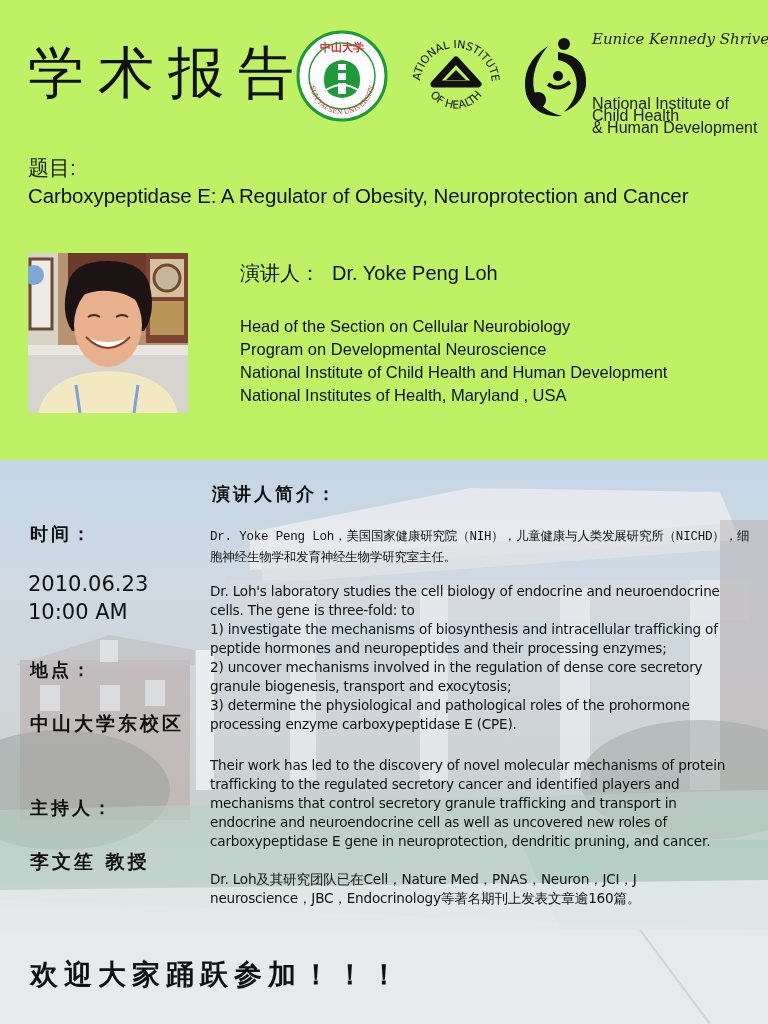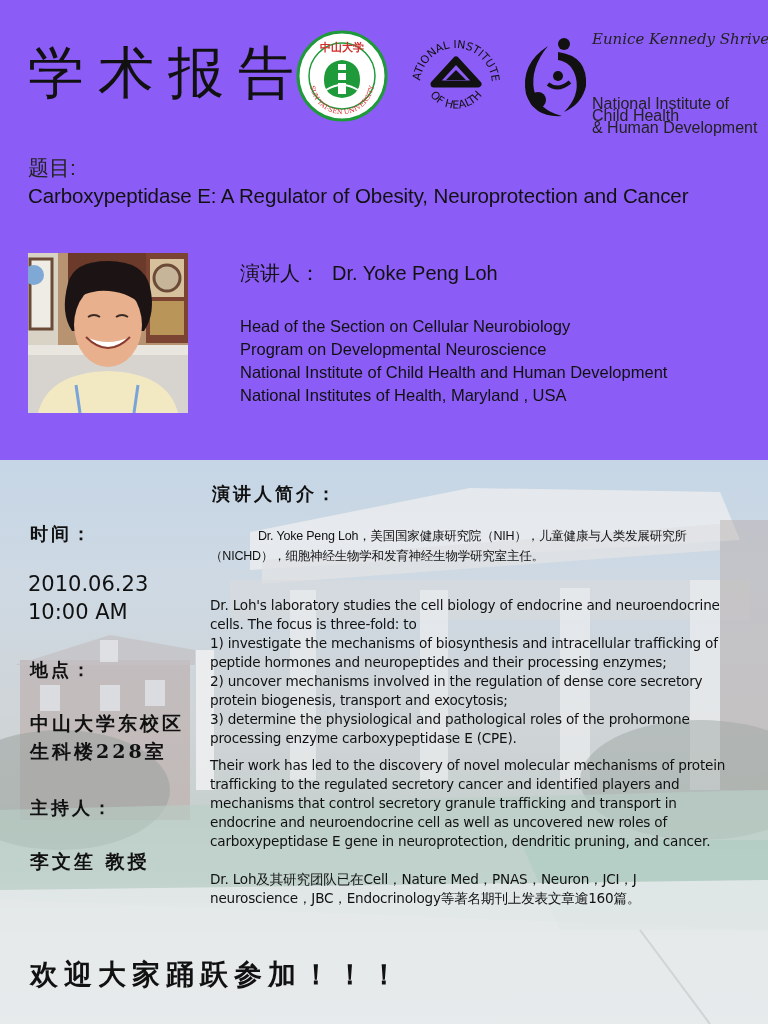--- a/index.html
+++ b/index.html
@@ -1,20 +1,20 @@
 <!DOCTYPE html>
 <html><head>
 <meta charset="utf-8">
 <style>
   * { margin:0; padding:0; box-sizing:border-box; }
   html, body { width:768px; height:1024px; overflow:hidden; background:#ffffff; }
   body { position:relative; font-family:"Liberation Sans", "DejaVu Sans", sans-serif; color:#111; }
 
   
-  .top { position:absolute; left:0; top:0; width:768px; height:460px; background:#8b5cf6; }
+  .top { position:absolute; left:0; top:0; width:768px; height:460px; background:#bef264; }
 
   .poster-title { position:absolute; left:28px; top:38px; font-family:"DejaVu Sans", sans-serif; font-size:56px; letter-spacing:14px; font-weight:300; color:#111; line-height:70px; }
 
   .logo { position:absolute; }
   .logo-sysu { left:296px; top:30px; width:92px; height:92px; }
   .logo-nih { left:408px; top:28px; width:96px; height:96px; }
   .logo-nichd-mark { left:518px; top:34px; width:74px; height:88px; }
   .nichd-script { position:absolute; left:592px; top:30px; font-family:"DejaVu Serif", serif; font-style:italic; font-size:15px; color:#222; white-space:nowrap; }
   .nichd-big { position:absolute; left:590px; top:46px; font-family:"DejaVu Sans", sans-serif; font-weight:200; font-size:52px; letter-spacing:1px; line-height:54px; color:#111; }
   .nichd-sub { position:absolute; left:592px; top:98px; font-family:"Liberation Sans", sans-serif; font-size:16px; line-height:12px; color:#222; }
@@ -31,21 +31,21 @@
   
   .lower { position:absolute; left:0; top:460px; width:768px; height:564px; overflow:hidden;
            background:linear-gradient(180deg,#c6d6e6 0%,#ced9e3 22%,#cfd4d6 48%,#c8d0cf 62%,#cfdad7 75%,#e3e8e9 86%,#e9edee 100%); }
   .bg-svg { position:absolute; left:0; top:0; }
   .lbl-cn { position:absolute; font-family:"DejaVu Serif", serif; font-size:18px; font-weight:bold; color:#111; letter-spacing:3px; white-space:nowrap; }
   .date { position:absolute; font-family:"DejaVu Sans", sans-serif; font-size:21px; line-height:28px; color:#111; white-space:nowrap; }
   .venue { position:absolute; font-family:"DejaVu Serif", serif; font-size:19px; line-height:26px; color:#111; font-weight:bold; letter-spacing:3px; white-space:nowrap; }
 
   .bio-title { position:absolute; left:212px; top:22px; font-family:"DejaVu Serif", serif; font-size:18px; font-weight:bold; letter-spacing:3px; color:#111; }
   .bio { position:absolute; left:210px; width:545px; font-family:"DejaVu Sans", sans-serif; font-size:13.6px; line-height:19px; color:#111; letter-spacing:-0.2px; }
-  .bio .cn { font-family:Liberation Sans, sans-serif; font-size:12.5px;margin-left:48px; }
+  .bio .cn { font-family:Liberation Mono, monospace; font-size:12.5px; }
 
   .welcome { position:absolute; left:30px; top:496px; font-family:"DejaVu Serif", serif; font-weight:bold; font-size:28px; letter-spacing:6px; color:#111; white-space:nowrap; }
 </style>
 </head>
 <body>
 
 <div class="top">
 
   <div class="poster-title">学术报告</div>
 
@@ -163,37 +163,36 @@
 
     <polygon points="0,430 768,420 768,564 0,564" fill="#e6eaeb" opacity="0.85"></polygon>
     <line x1="640" y1="470" x2="710" y2="564" stroke="#cfd4d5" stroke-width="2"></line>
   </svg>
 
   <div class="lbl-cn" style="left:30px; top:62px;">时间：</div>
   <div class="date" style="left:28px; top:110px;">2010.06.23</div>
   <div class="date" style="left:28px; top:138px;">10:00 AM</div>
   <div class="lbl-cn" style="left:30px; top:198px;">地点：</div>
   <div class="venue" style="left:30px; top:250px;">中山大学东校区</div>
-  <div class="venue" style="left:30px; top:278px;">生科楼228室</div>
   <div class="lbl-cn" style="left:30px; top:336px;">主持人：</div>
   <div class="venue" style="left:30px; top:388px;">李文笙 教授</div>
 
   <div class="bio-title">演讲人简介：</div>
 
   <div class="bio" style="top:66px;">
     <span class="cn">Dr. Yoke Peng Loh，美国国家健康研究院（NIH），儿童健康与人类发展研究所（NICHD），细胞神经生物学和发育神经生物学研究室主任。</span>
   </div>
 
-  <div class="bio" style="top:136px;">
+  <div class="bio" style="top:122px;">
     <div>Dr. Loh's laboratory studies the cell biology of endocrine and neuroendocrine</div>
-    <div>cells. The focus is three-fold: to</div>
+    <div>cells. The gene is three-fold: to</div>
     <div>1) investigate the mechanisms of biosynthesis and intracellular trafficking of</div>
     <div>peptide hormones and neuropeptides and their processing enzymes;</div>
     <div>2) uncover mechanisms involved in the regulation of dense core secretory</div>
-    <div>protein biogenesis, transport and exocytosis;</div>
+    <div>granule biogenesis, transport and exocytosis;</div>
     <div>3) determine the physiological and pathological roles of the prohormone</div>
     <div>processing enzyme carboxypeptidase E (CPE).</div>
   </div>
 
   <div class="bio" style="top:296px;">
     <div>Their work has led to the discovery of novel molecular mechanisms of protein</div>
     <div>trafficking to the regulated secretory cancer and identified players and</div>
     <div>mechanisms that control secretory granule trafficking and transport in</div>
     <div>endocrine and neuroendocrine cell as well as uncovered new roles of</div>
     <div>carboxypeptidase E gene in neuroprotection, dendritic pruning, and cancer.</div>

